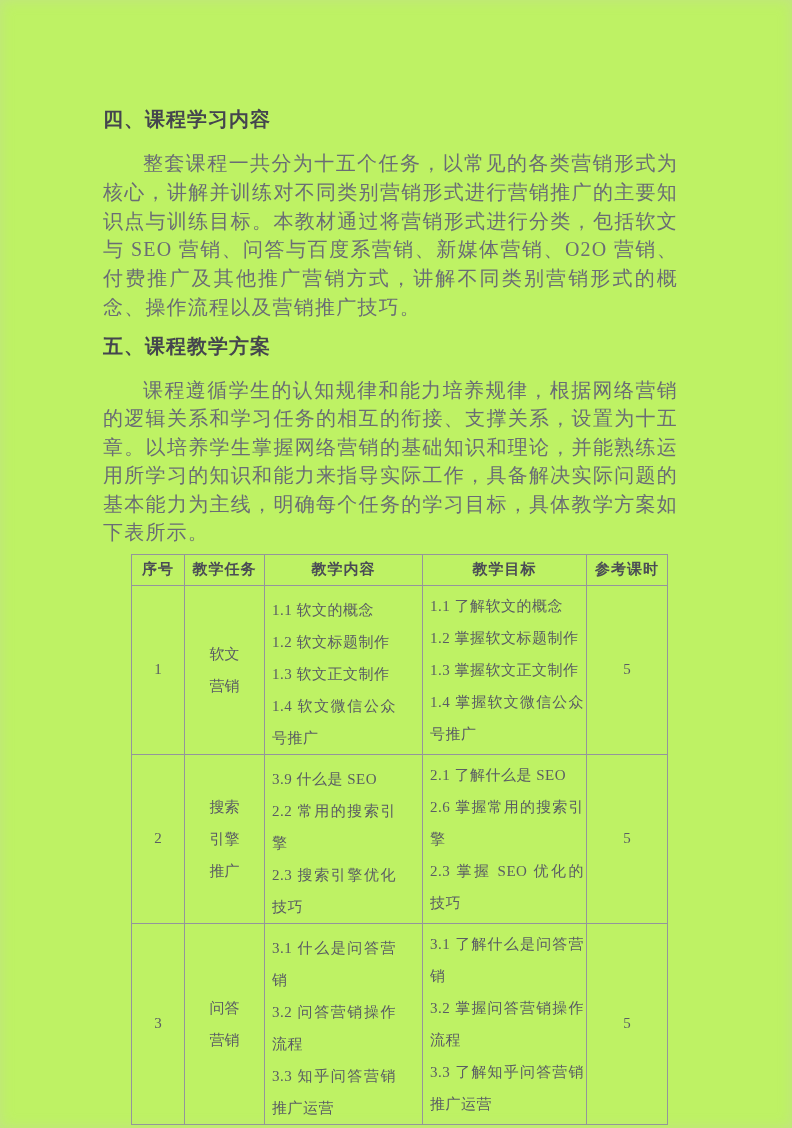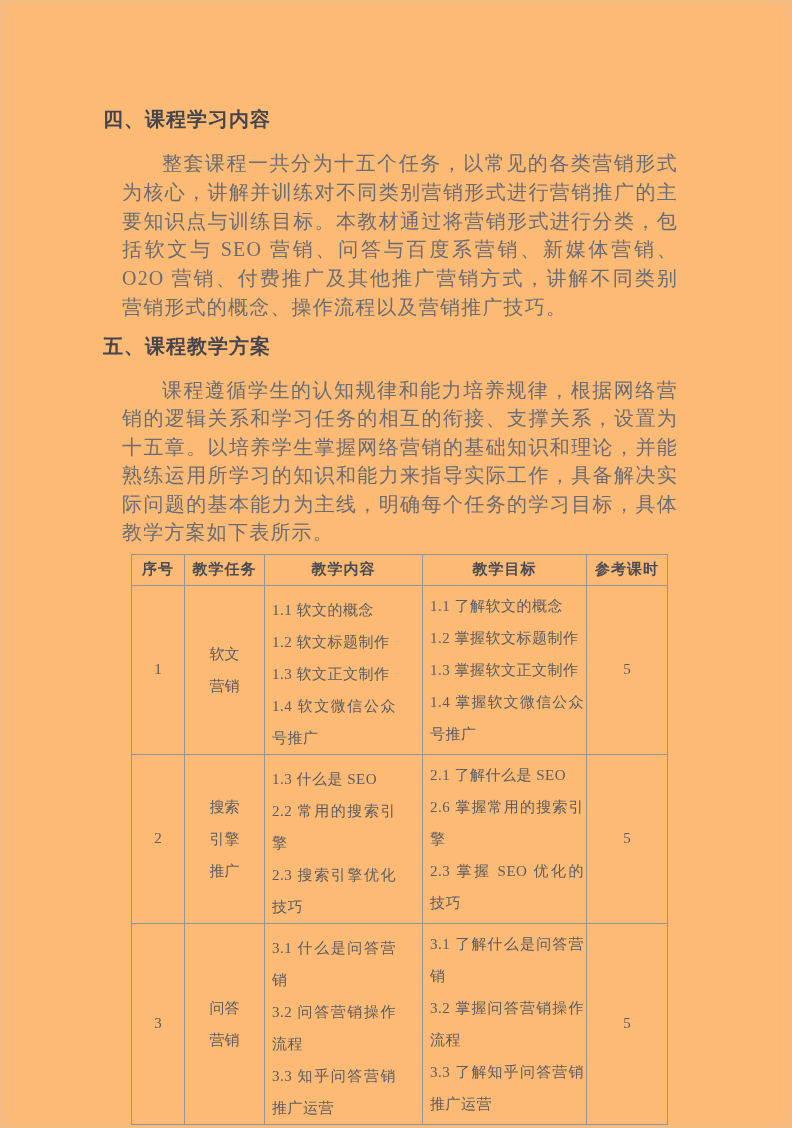--- a/index.html
+++ b/index.html
@@ -5,21 +5,21 @@
   * { margin: 0; padding: 0; box-sizing: border-box; }
   html, body {
     width: 792px; height: 1128px;
     background: #ffffff;
     font-family: "Liberation Serif", "DejaVu Serif", serif;
     overflow: hidden;
   }
   .page {
     position: relative;
     width: 792px; height: 1128px;
-    background: #fdba74;
+    background: #bef264;
     box-shadow: inset 0 0 14px rgba(200,198,195,0.35);
   }
   .content {
     position: absolute;
     left: 103px; top: 106px;
     width: 575px;
   }
   .sec-heading {
     font-family: "Liberation Sans", "DejaVu Sans", sans-serif;
     font-weight: bold;
@@ -30,21 +30,20 @@
   }
   .sec-para {
     margin-top: 17px;
     margin-bottom: 11px;
     font-size: 20px;
     line-height: 28.8px;
     text-align: justify;
     text-indent: 2em;
     color: #6a6c75;
     letter-spacing: 1.2px;
-    margin-left: 19px;
   }
   .sec-para.second { line-height: 28.5px; margin-bottom: 0; }
 
   table.plan {
     margin-left: 28px;
     margin-top: 7px;
     border-collapse: collapse;
     table-layout: fixed;
     width: 536px;
     color: #5a5c64;
@@ -126,21 +125,21 @@
             <div class="cell-line">1.2 掌握软文标题制作</div>
             <div class="cell-line">1.3 掌握软文正文制作</div>
             <div class="cell-line">1.4 掌握软文微信公众号推广</div>
           </td>
           <td class="c-hours">5</td>
         </tr>
         <tr class="r2">
           <td class="c-num">2</td>
           <td class="c-task">搜索引擎推广</td>
           <td class="c-content">
-            <div class="cell-line">1.3 什么是 SEO</div>
+            <div class="cell-line">3.9 什么是 SEO</div>
             <div class="cell-line">2.2 常用的搜索引擎</div>
             <div class="cell-line">2.3 搜索引擎优化技巧</div>
           </td>
           <td class="c-goal">
             <div class="cell-line">2.1 了解什么是 SEO</div>
             <div class="cell-line">2.6 掌握常用的搜索引擎</div>
             <div class="cell-line">2.3 掌握 SEO 优化的技巧</div>
           </td>
           <td class="c-hours">5</td>
         </tr>

